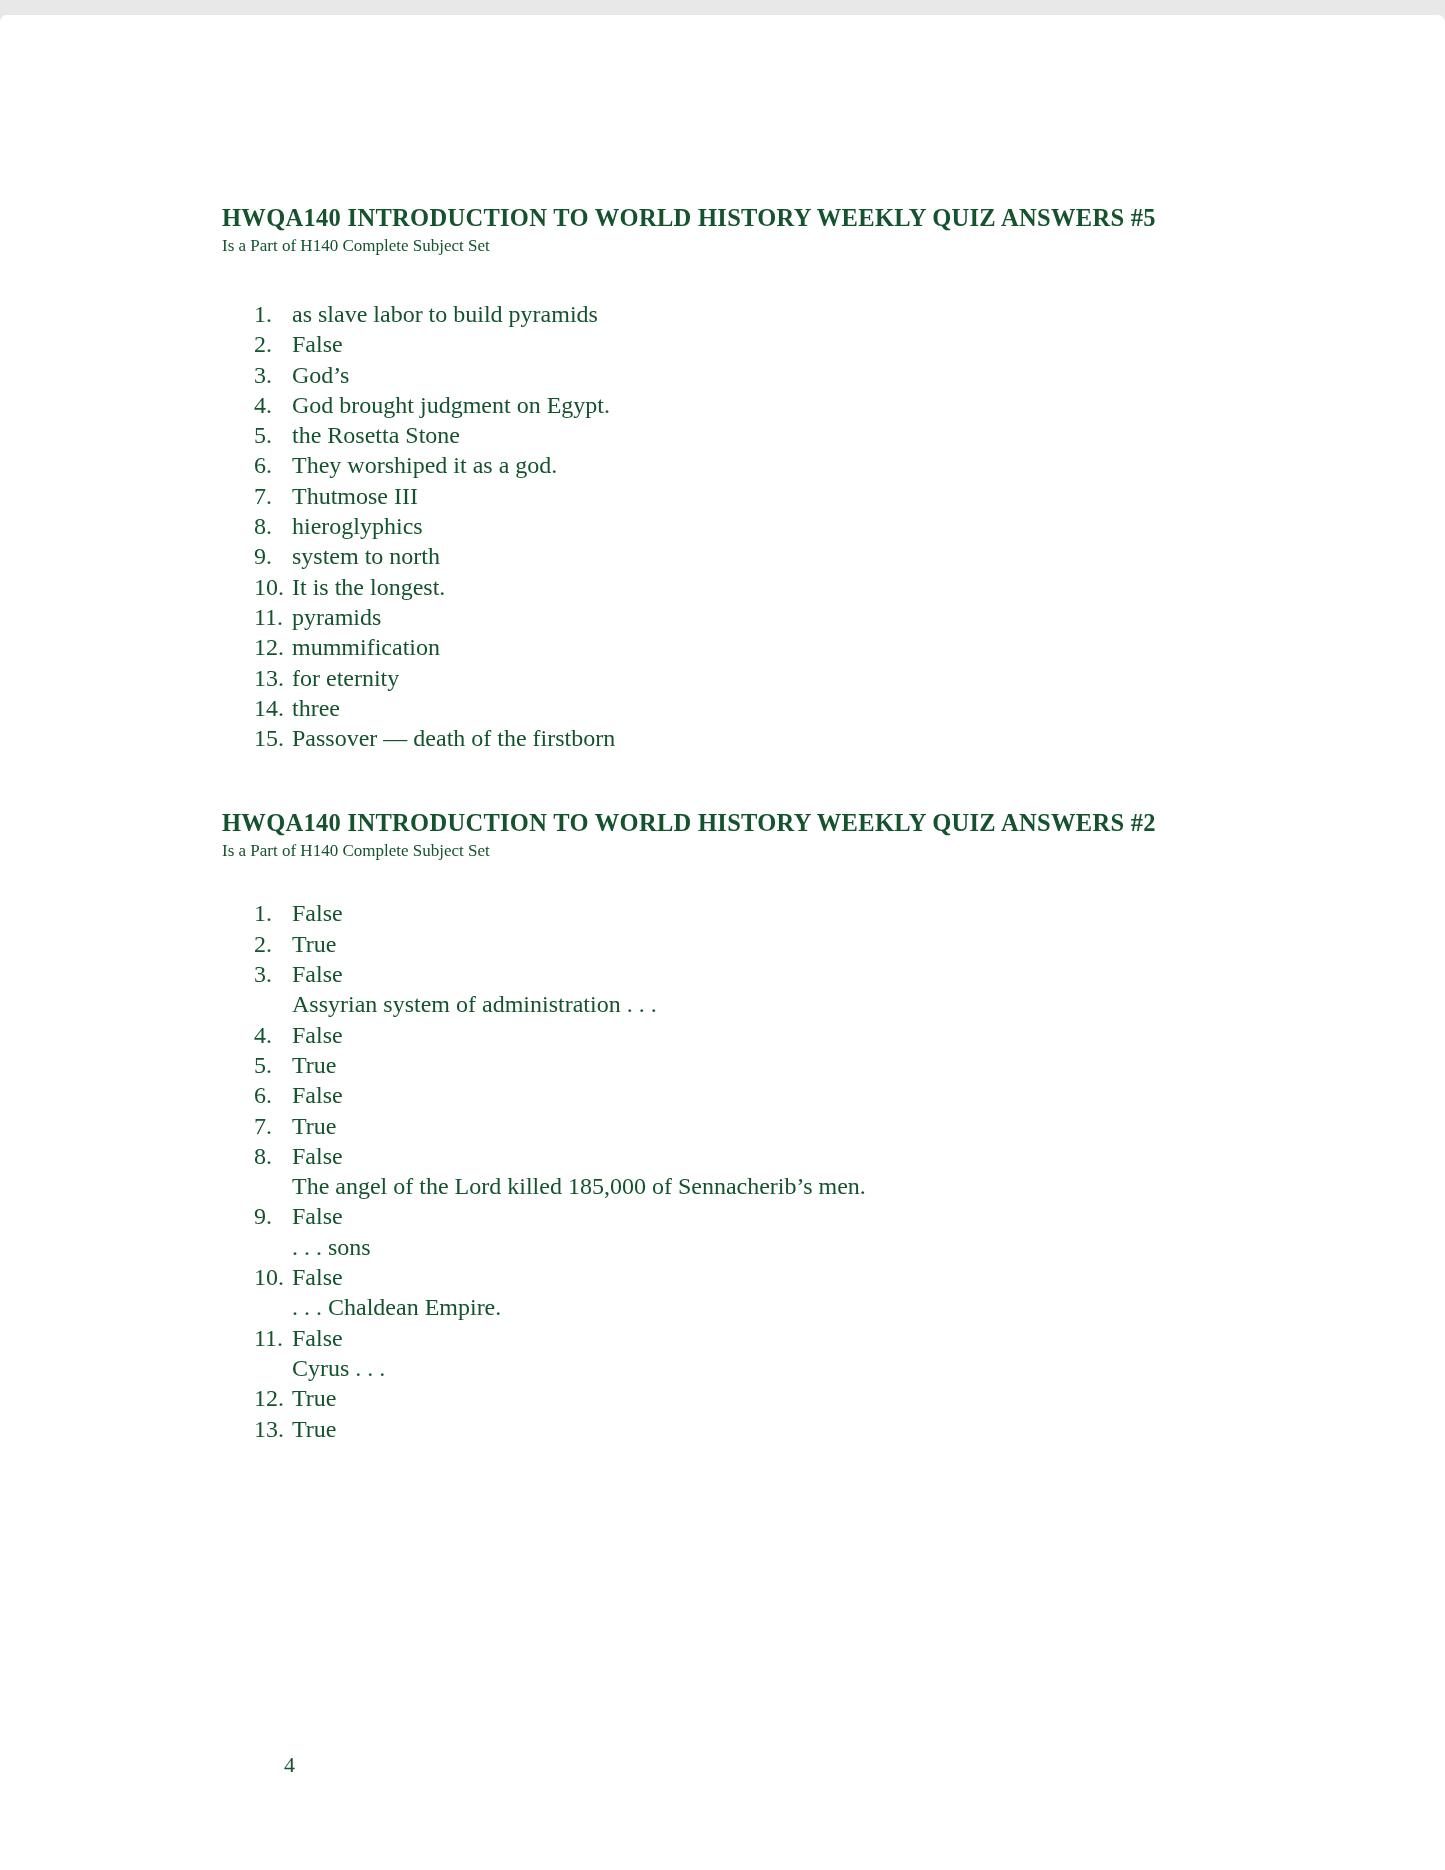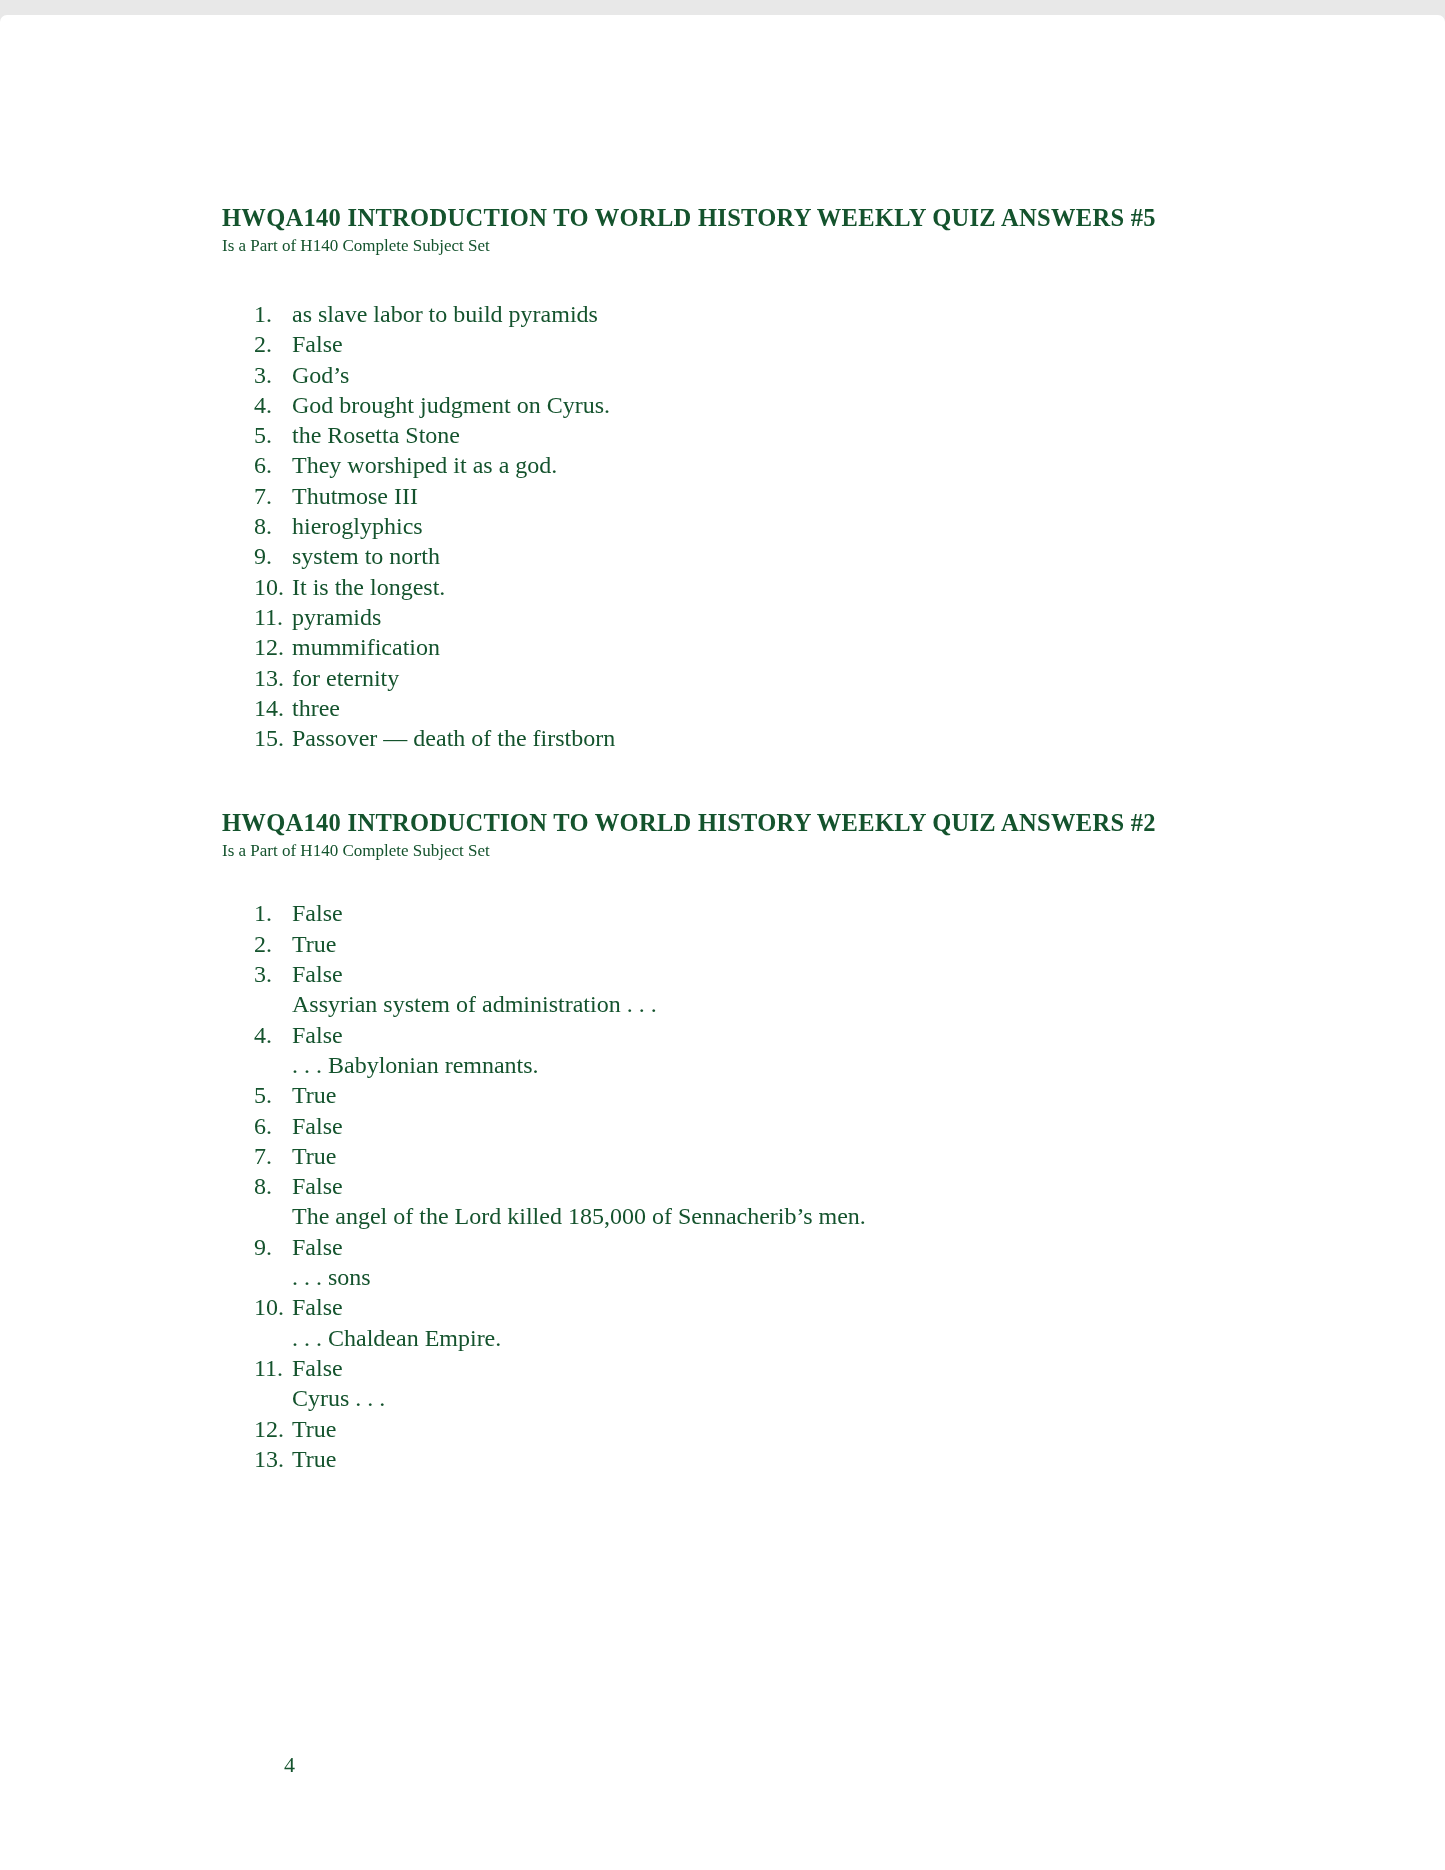--- a/index.html
+++ b/index.html
@@ -46,21 +46,21 @@
         <div class="row">
             <span class="num">2.</span>
             <span class="txt">False</span>
           </div>
         <div class="row">
             <span class="num">3.</span>
             <span class="txt">God’s</span>
           </div>
         <div class="row">
             <span class="num">4.</span>
-            <span class="txt">God brought judgment on Cyrus.</span>
+            <span class="txt">God brought judgment on Egypt.</span>
           </div>
         <div class="row">
             <span class="num">5.</span>
             <span class="txt">the Rosetta Stone</span>
           </div>
         <div class="row">
             <span class="num">6.</span>
             <span class="txt">They worshiped it as a god.</span>
           </div>
         <div class="row">
@@ -122,24 +122,20 @@
           </div>
         <div class="row">
             <span class="num"></span>
             <span class="txt">Assyrian system of administration . . .</span>
           </div>
         <div class="row">
             <span class="num">4.</span>
             <span class="txt">False</span>
           </div>
         <div class="row">
-            <span class="num"></span>
-            <span class="txt">. . . Babylonian remnants.</span>
-          </div>
-        <div class="row">
             <span class="num">5.</span>
             <span class="txt">True</span>
           </div>
         <div class="row">
             <span class="num">6.</span>
             <span class="txt">False</span>
           </div>
         <div class="row">
             <span class="num">7.</span>
             <span class="txt">True</span>

